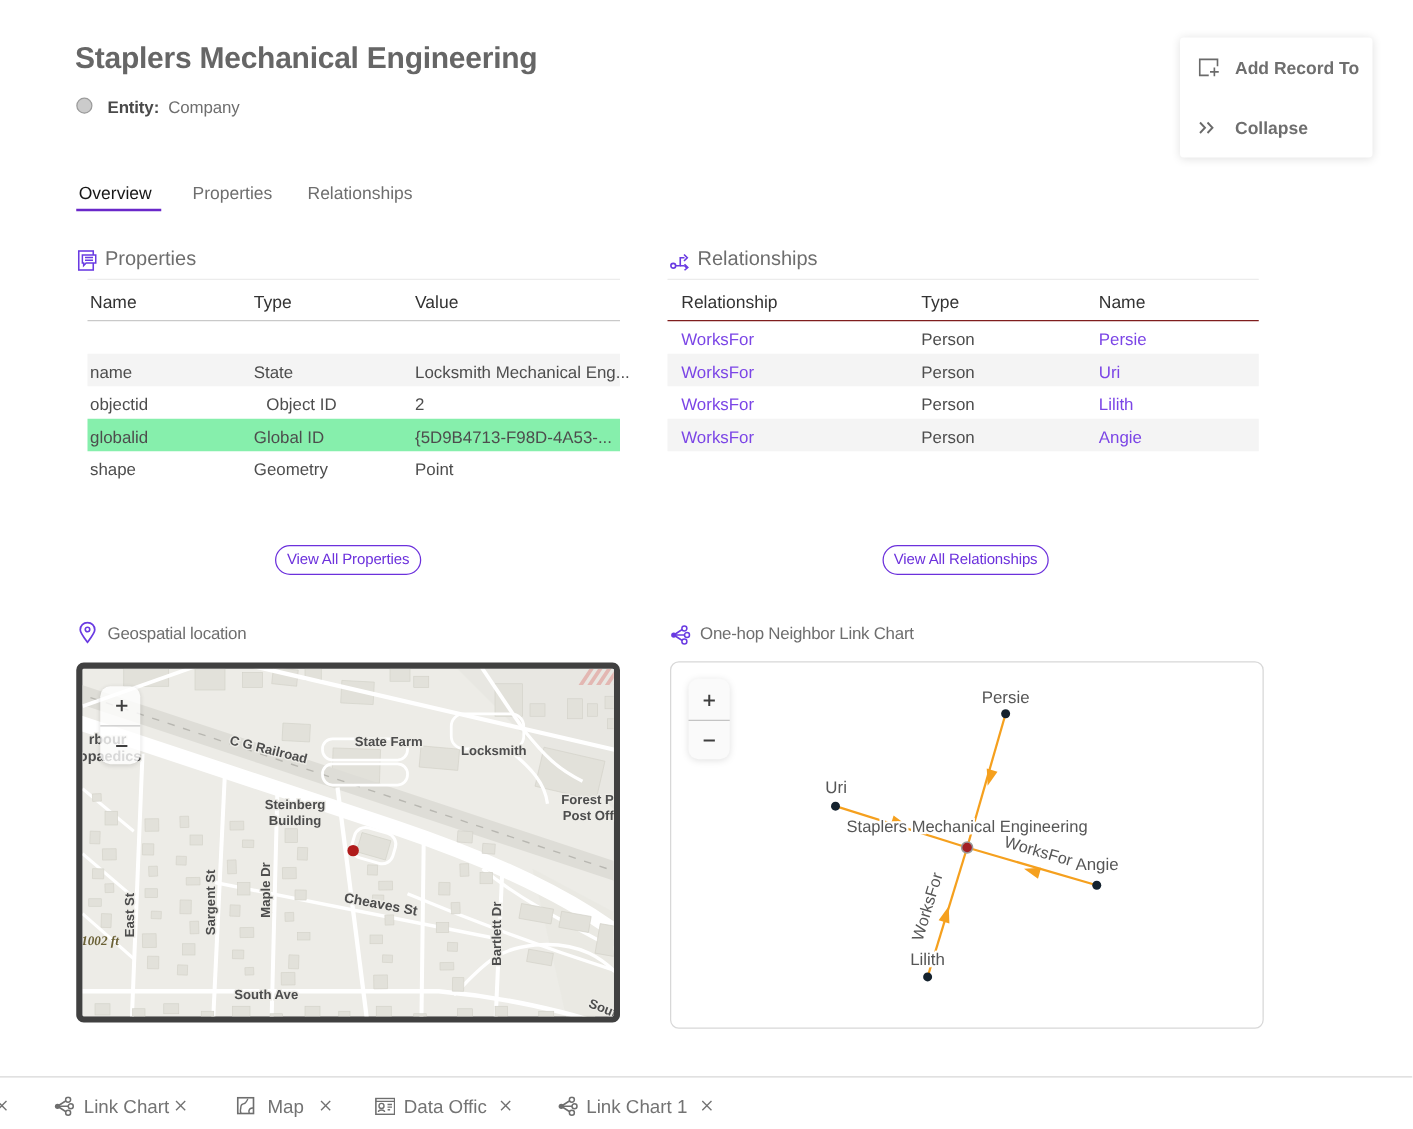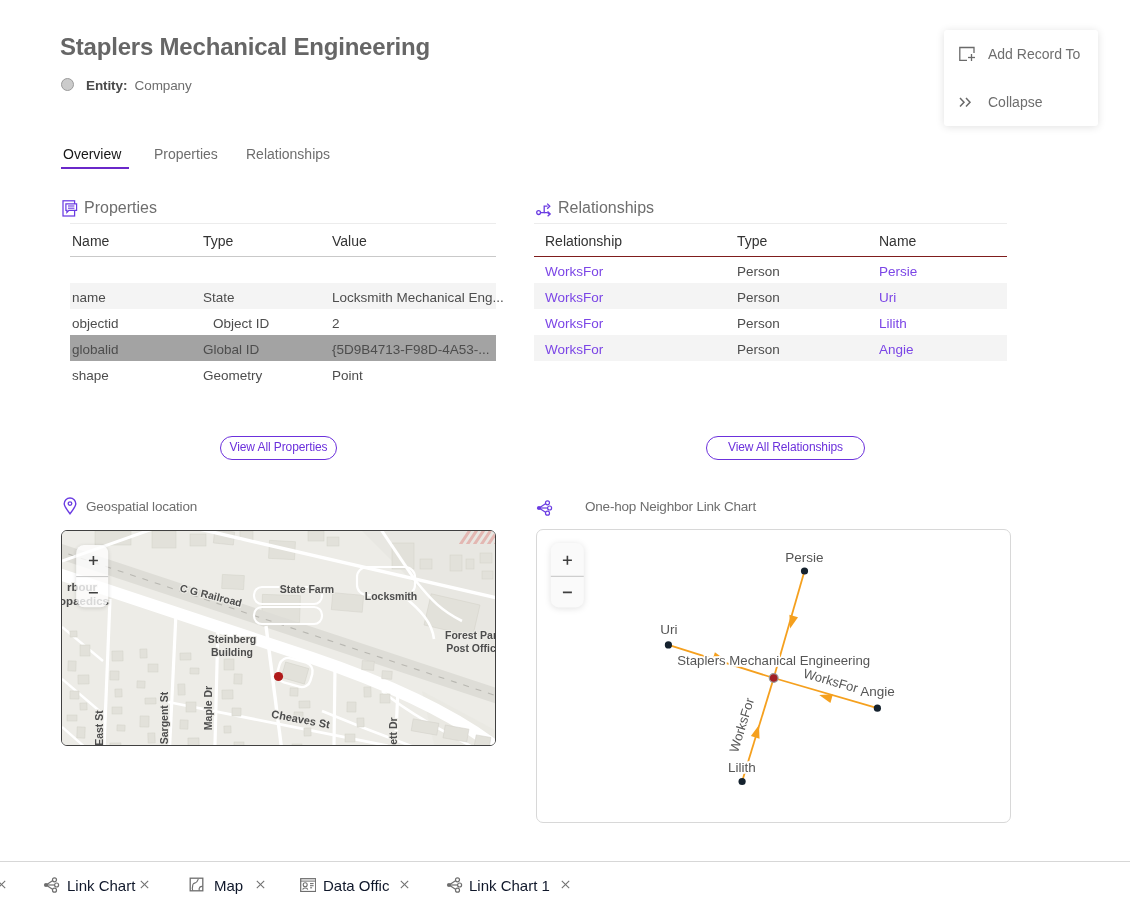--- a/index.html
+++ b/index.html
@@ -2,23 +2,23 @@
 <html><head><meta charset="utf-8"><style>
 * { margin:0; padding:0; box-sizing:border-box; }
 html,body { width:1130px; height:903px; background:#fff; font-family:"Liberation Sans",sans-serif; overflow:hidden; position:relative; }
 .abs { position:absolute; }
 .th { position:absolute; top:9px; font-size:14px; color:#333333; }
 .td { position:absolute; top:6.5px; font-size:13.5px; color:#4d4d4d; white-space:nowrap; }
 .td.link { color:#7b45e6; }
 .sechead { position:absolute; font-size:16px; color:#6e6e6e; }
 .sechead2 { position:absolute; font-size:13.5px; letter-spacing:-0.2px; color:#6e6e6e; }
 .viewbtn { position:absolute; height:24px; border:1.5px solid #6c31dc; border-radius:12px; color:#6c31dc; font-size:12px; letter-spacing:-0.1px; line-height:21px; text-align:center; background:#fff; }
-.menuitem { position:absolute; font-size:14px; color:#6e6e6e; }
+.menuitem { position:absolute; font-size:14px; color:#6e6e6e;font-weight:bold; }
 .tabtxt { position:absolute; top:146px; font-size:14px; color:#6e6e6e; }
-.bartxt { position:absolute; top:877px; font-size:15px; color:#0f172a; }
+.bartxt { position:absolute; top:877px; font-size:15px; color:#737373; }
 </style></head>
 <body>
 <div class="abs" style="left:60px;top:33px;font-size:24px;font-weight:bold;color:#666666;letter-spacing:-0.2px">Staplers Mechanical Engineering</div>
 <div class="abs" style="left:61px;top:78px;width:13px;height:13px;border-radius:50%;background:#cbcbcb;border:1.5px solid #9b9b9b"></div>
 <div class="abs" style="left:86px;top:78px;font-size:13.5px;letter-spacing:-0.1px;color:#4a4a4a;font-weight:bold">Entity: <span style="font-weight:normal;color:#6e6e6e">&nbsp;Company</span></div>
 
 <div class="abs" style="left:944px;top:30px;width:154px;height:96px;background:#fff;border-radius:3px;box-shadow:0 1px 8px rgba(0,0,0,0.12)"></div>
 <svg width="18" height="17" viewBox="0 0 18 17" style="position:absolute;left:958px;top:45px">
 <path d="M16 8 V2.5 H1.8 V15.3 H9" fill="none" stroke="#6a6a6a" stroke-width="1.3"></path>
 <line x1="10" y1="12.5" x2="17" y2="12.5" stroke="#6a6a6a" stroke-width="1.3"></line>
@@ -61,21 +61,21 @@
     <div style="position:absolute;left:0;top:60px;width:426px;height:26px;background:#f4f4f4;">
       <div class="td" style="left:2px">name</div>
       <div class="td" style="left:133px">State</div>
       <div class="td" style="left:262px">Locksmith Mechanical Eng...</div>
     </div>
     <div style="position:absolute;left:0;top:86px;width:426px;height:26px;">
       <div class="td" style="left:2px">objectid</div>
       <div class="td" style="left:143px">Object ID</div>
       <div class="td" style="left:262px">2</div>
     </div>
-    <div style="position:absolute;left:0;top:112px;width:426px;height:26px;background:#a3a3a3;">
+    <div style="position:absolute;left:0;top:112px;width:426px;height:26px;background:#86efac;">
       <div class="td" style="left:2px">globalid</div>
       <div class="td" style="left:133px">Global ID</div>
       <div class="td" style="left:262px">{5D9B4713-F98D-4A53-...</div>
     </div>
     <div style="position:absolute;left:0;top:138px;width:426px;height:26px;">
       <div class="td" style="left:2px">shape</div>
       <div class="td" style="left:133px">Geometry</div>
       <div class="td" style="left:262px">Point</div>
     </div>
   </div>
@@ -101,39 +101,39 @@
       <div class="td link" style="left:345px">Lilith</div>
     </div>
     <div style="position:absolute;left:0;top:112px;width:473px;height:26px;background:#f4f4f4;">
       <div class="td link" style="left:11px">WorksFor</div>
       <div class="td" style="left:203px">Person</div>
       <div class="td link" style="left:345px">Angie</div>
     </div>
   </div>
 
 <div class="viewbtn" style="left:220px;top:436px;width:117px">View All Properties</div>
-<div class="viewbtn" style="left:706px;top:436px;width:159px">View All Relationships</div>
+<div class="viewbtn" style="left:706px;top:436px;width:133px">View All Relationships</div>
 
 <svg width="14" height="18" viewBox="0 0 14 18" style="position:absolute;left:63px;top:497px">
 <path d="M7 1 C3.7 1 1.2 3.5 1.2 6.8 C1.2 9.3 3 11.5 7 16.8 C11 11.5 12.8 9.3 12.8 6.8 C12.8 3.5 10.3 1 7 1 Z" fill="none" stroke="#6a3be2" stroke-width="1.4"></path>
 <circle cx="7" cy="6.6" r="1.8" fill="none" stroke="#6a3be2" stroke-width="1.3"></circle>
 </svg>
 <div class="sechead2" style="left:86px;top:499px">Geospatial location</div>
 <svg width="17" height="16" viewBox="0 0 17 16" style="position:absolute;left:536px;top:500px">
 <circle cx="3" cy="8" r="2.1" fill="#6a3be2"></circle>
 <line x1="3" y1="8" x2="11" y2="2.8" stroke="#6a3be2" stroke-width="1.2"></line>
 <line x1="3" y1="8" x2="13" y2="8" stroke="#6a3be2" stroke-width="1.2"></line>
 <line x1="3" y1="8" x2="11" y2="13.2" stroke="#6a3be2" stroke-width="1.2"></line>
 <circle cx="11.5" cy="2.8" r="2" fill="#fff" stroke="#6a3be2" stroke-width="1.2"></circle>
 <circle cx="13.6" cy="8" r="2" fill="#fff" stroke="#6a3be2" stroke-width="1.2"></circle>
 <circle cx="11.5" cy="13.2" r="2" fill="#fff" stroke="#6a3be2" stroke-width="1.2"></circle>
 </svg>
-<div class="sechead2" style="left:585px;top:499px">One-hop Neighbor Link Chart</div>
-
-<div class="abs" style="left:61px;top:530px;width:435px;height:216px;border-radius:6px;overflow:hidden;border:1px solid #404040">
+<div class="sechead2" style="left:560px;top:499px">One-hop Neighbor Link Chart</div>
+
+<div class="abs" style="left:61px;top:530px;width:435px;height:288px;border-radius:6px;overflow:hidden;border:5px solid #404040">
     <svg width="435" height="292" viewBox="0 0 435 292" style="display:block">
       <rect x="0" y="0" width="435" height="292" fill="#edece7"></rect>
       <path d="M300,0 L435,0 L435,120 L360,60 Z" fill="#e6e5df" opacity="0.7"></path>
       <path d="M360,160 L435,200 L435,292 L390,292 Z" fill="#e8e7e1" opacity="0.6"></path>
       <rect x="33" y="0" width="36" height="14" fill="#e2e1da" stroke="#d2d1c8" stroke-width="0.5"></rect>
       <rect x="90" y="0" width="24" height="17" fill="#e2e1da" stroke="#d2d1c8" stroke-width="0.5"></rect>
       <rect x="128" y="3" width="16" height="12" fill="#e2e1da" stroke="#d2d1c8" stroke-width="0.5"></rect>
       <rect x="152" y="0" width="20" height="13" fill="#e2e1da" stroke="#d2d1c8" stroke-width="0.5" transform="rotate(6 162.0 6.5)"></rect>
       <rect x="178" y="0" width="13" height="9" fill="#e2e1da" stroke="#d2d1c8" stroke-width="0.5"></rect>
       <rect x="207" y="10" width="26" height="18" fill="#e2e1da" stroke="#d2d1c8" stroke-width="0.5" transform="rotate(3 220.0 19.0)"></rect>

